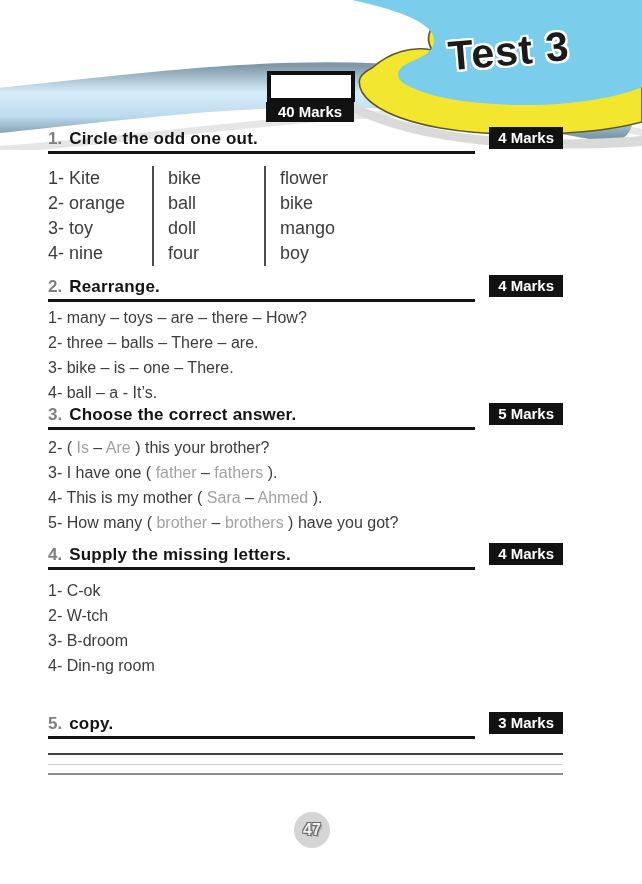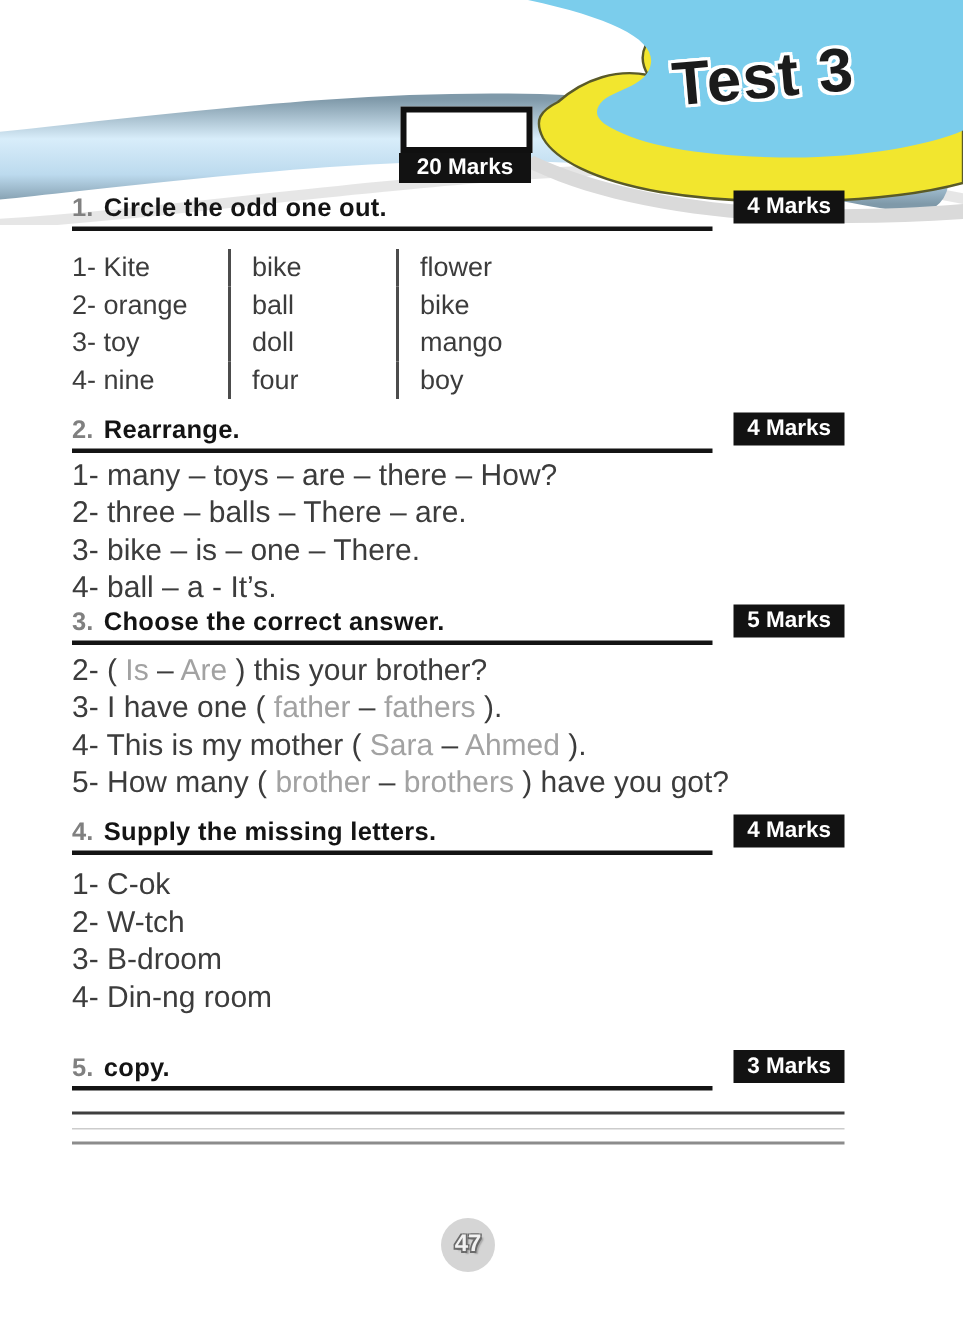--- a/index.html
+++ b/index.html
@@ -39,24 +39,24 @@
   .marks-badge {
     position:absolute; right:0; top:-2px;
     background:var(--badge-bg,#111); color:var(--badge-text,#fff);
     font-weight:bold; font-size:15px; padding:2px 9px 3px; line-height:17px;
   }
   .odd-table { display:grid; grid-template-columns:104px 112px 1fr; margin-top:12px; }
   .odd-cell { font-size:18px; line-height:25px; color:var(--body-text,#3c3c3c); }
   .odd-cell.divided { border-left:2px solid #4c4c4c; padding-left:14px; }
   .plain-list { margin-top:3px; }
   .s1-gap { margin-top:12px; }
-  .line-item { font-size:20px; line-height:25px; color:var(--body-text,#3c3c3c); }
+  .line-item { font-size:16px; line-height:25px; color:var(--body-text,#3c3c3c); }
   .opt-gray { color:var(--option-gray,#a2a2a2); }
   .mt11 { margin-top:11px; } .mt0 { margin-top:0; } .mt5 { margin-top:5px; }
-  .mt10 { margin-top:10px; } .mt8 { margin-top:8px; } .mt20 { margin-top:24px; }
+  .mt10 { margin-top:10px; } .mt8 { margin-top:8px; } .mt20 { margin-top:36px; }
   .copy-sentence {
     margin-top:5px; text-align:center; font-size:18.5px; line-height:22px;
     color:var(--body-text,#3c3c3c);
   }
   .write-lines { margin-top:14px; }
   .wl { height:0; border-top-style:solid; }
   .wl1 { border-top-width:2px; border-top-color:#3f3f3f; }
   .wl2 { margin-top:9px;  border-top-width:1px; border-top-color:#cccccc; }
   .wl3 { margin-top:8px;  border-top-width:2px; border-top-color:#8c8c8c; }
   
@@ -90,21 +90,21 @@
     <path d="M 356,104 C 420,134 520,146 642,136 L 642,146 C 520,154 414,144 348,110 Z" fill="#dadada"></path>
 
     <path d="M 372,68 C 390,52 412,46 432,50 C 420,30 440,12 480,4 C 540,-6 610,-4 642,0 L 642,122 C 590,136 500,138 440,128 C 395,120 370,106 362,92 C 356,80 360,74 372,68 Z" fill="#f2e62e" stroke="#5a5a28" stroke-width="1.6"></path>
 
     <path d="M 352,0 C 408,12 436,26 434,42 C 432,57 412,59 402,67 C 396,73 396,79 407,85 C 430,98 470,104 520,105 C 570,106 620,97 642,87 L 642,0 Z" fill="#7bcdec"></path>
   </svg>
 
   <div class="test-title">Test 3</div>
 
   <div class="score-box"></div>
-  <div class="total-marks">20 Marks</div>
+  <div class="total-marks">40 Marks</div>
 
   <div class="content">
 
     <div class="sec-header">
       <span class="sec-num">1.</span><span class="sec-title">Circle the odd one out.</span>
       <span class="marks-badge">4 Marks</span>
     </div>
     <div class="odd-table s1-gap">
         <div class="odd-cell">1- Kite</div>
         <div class="odd-cell divided">bike</div>

